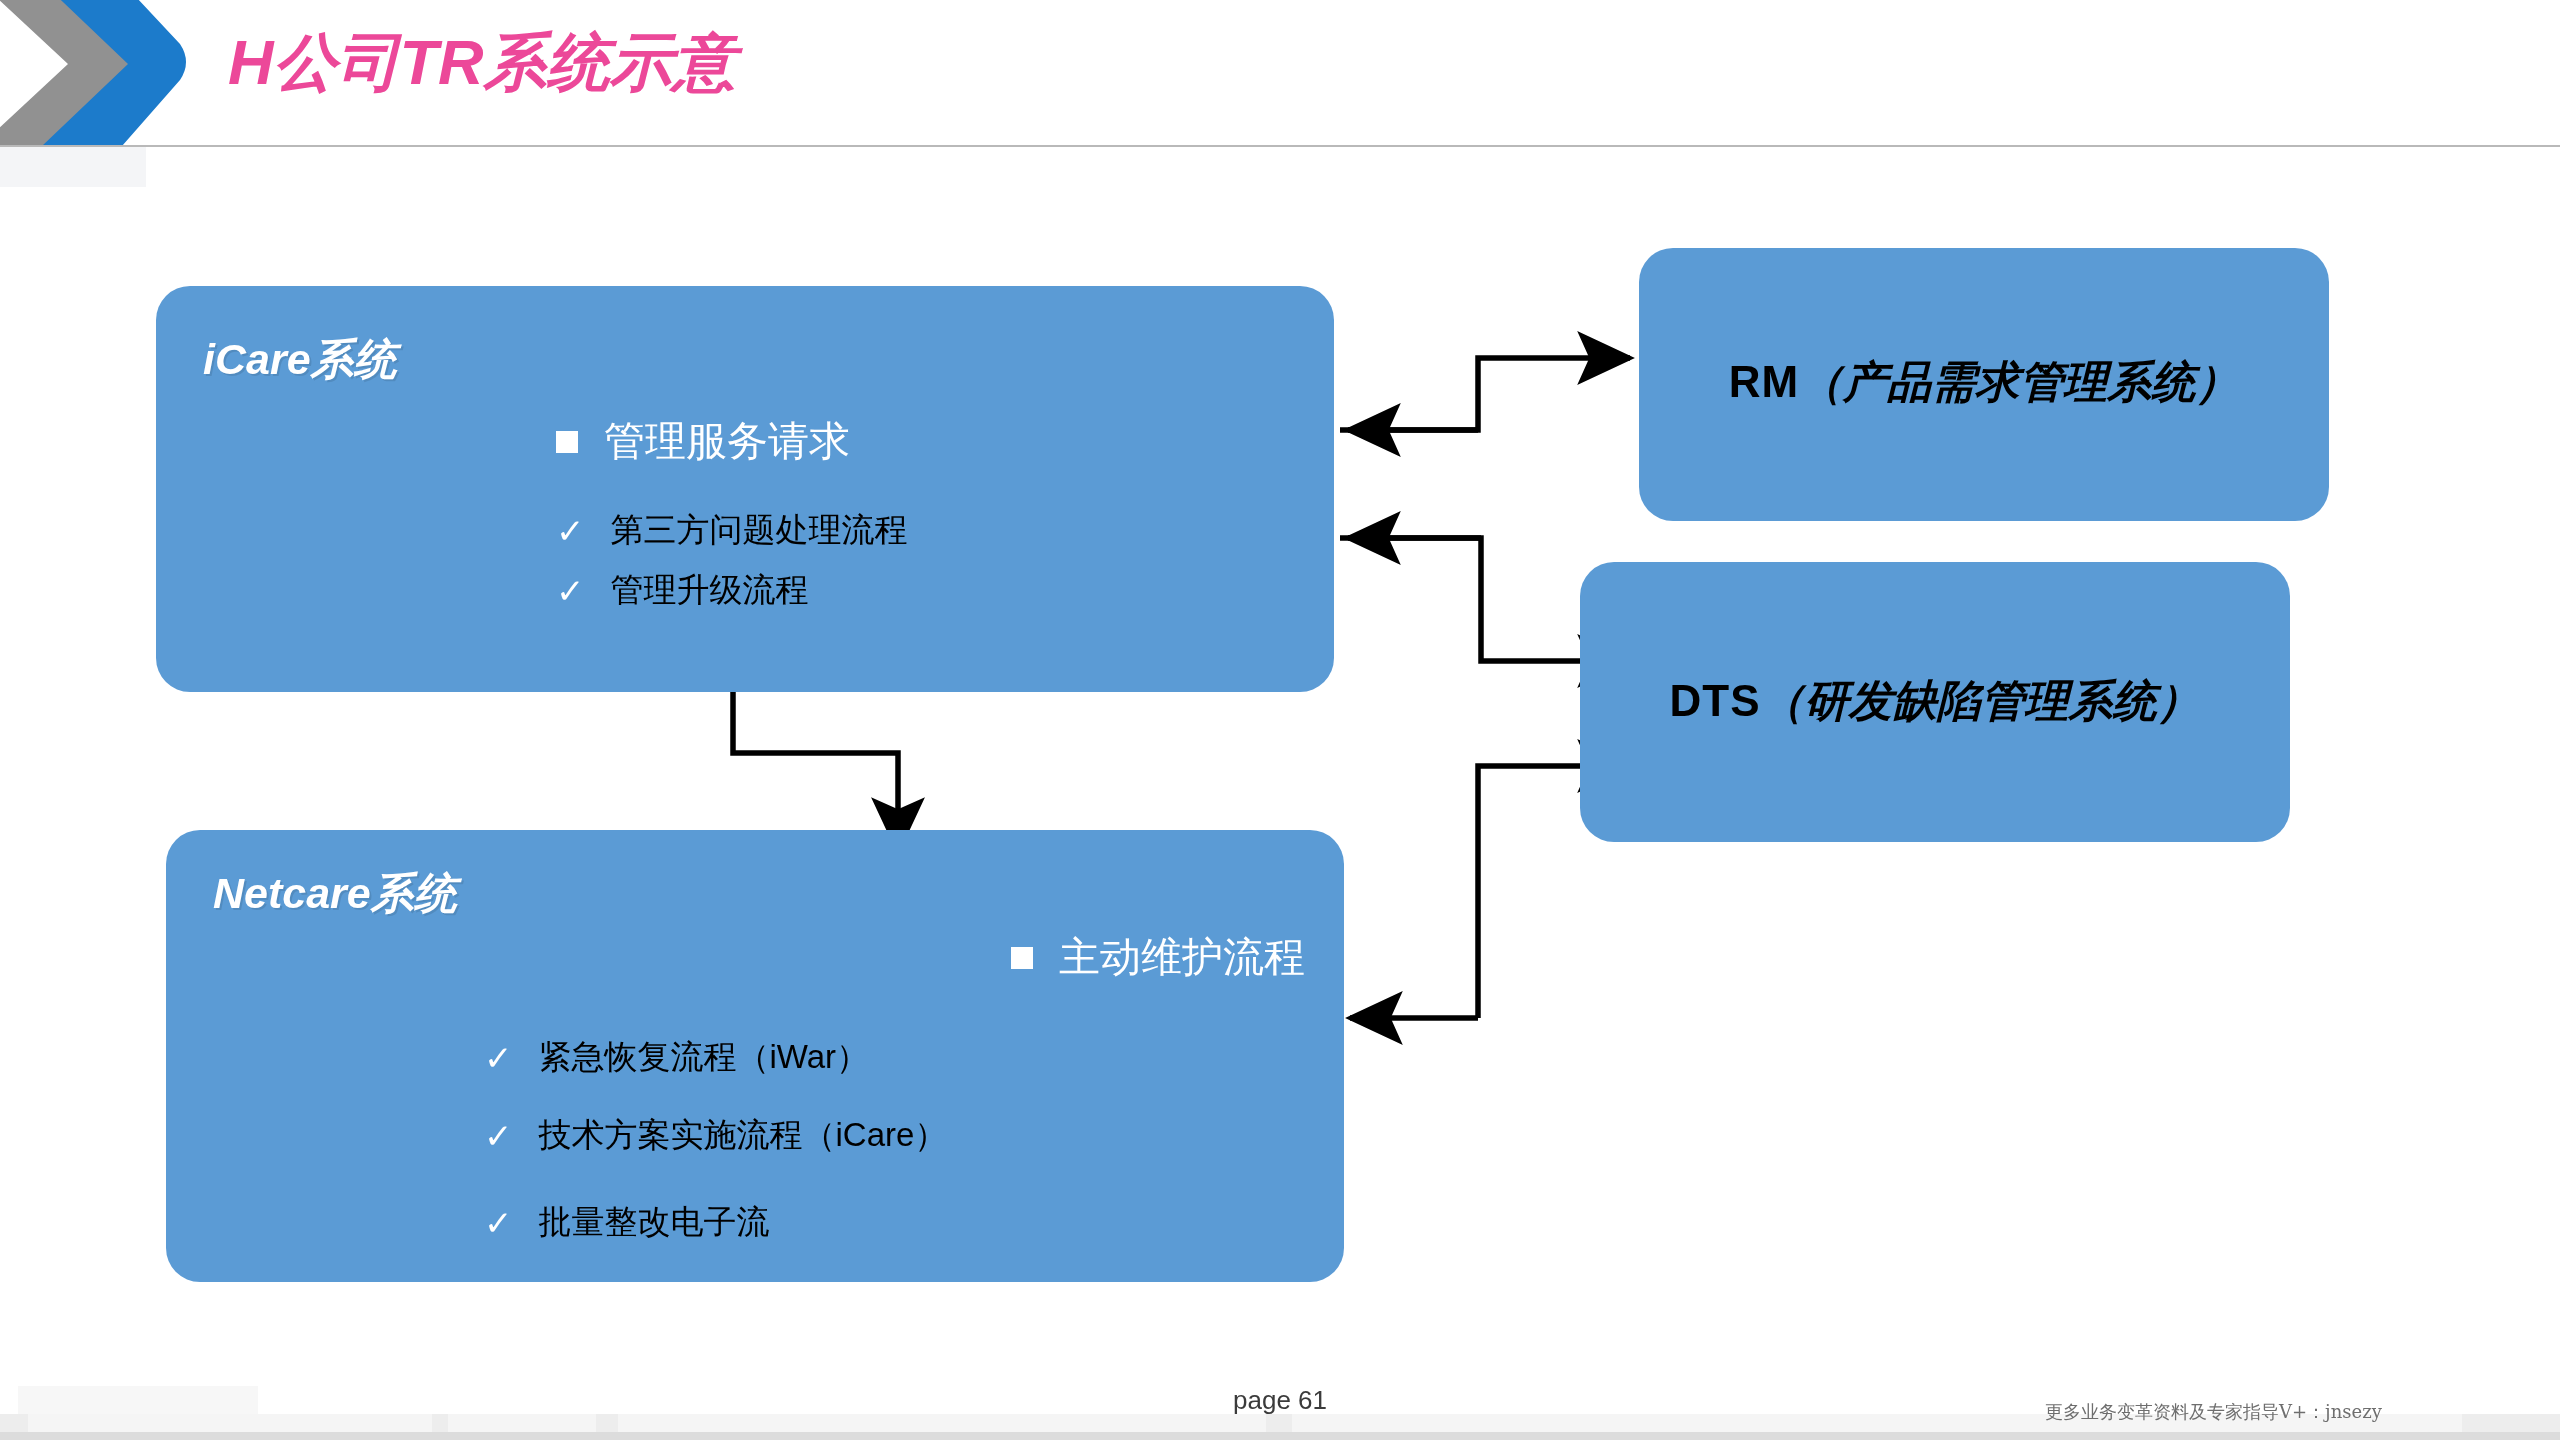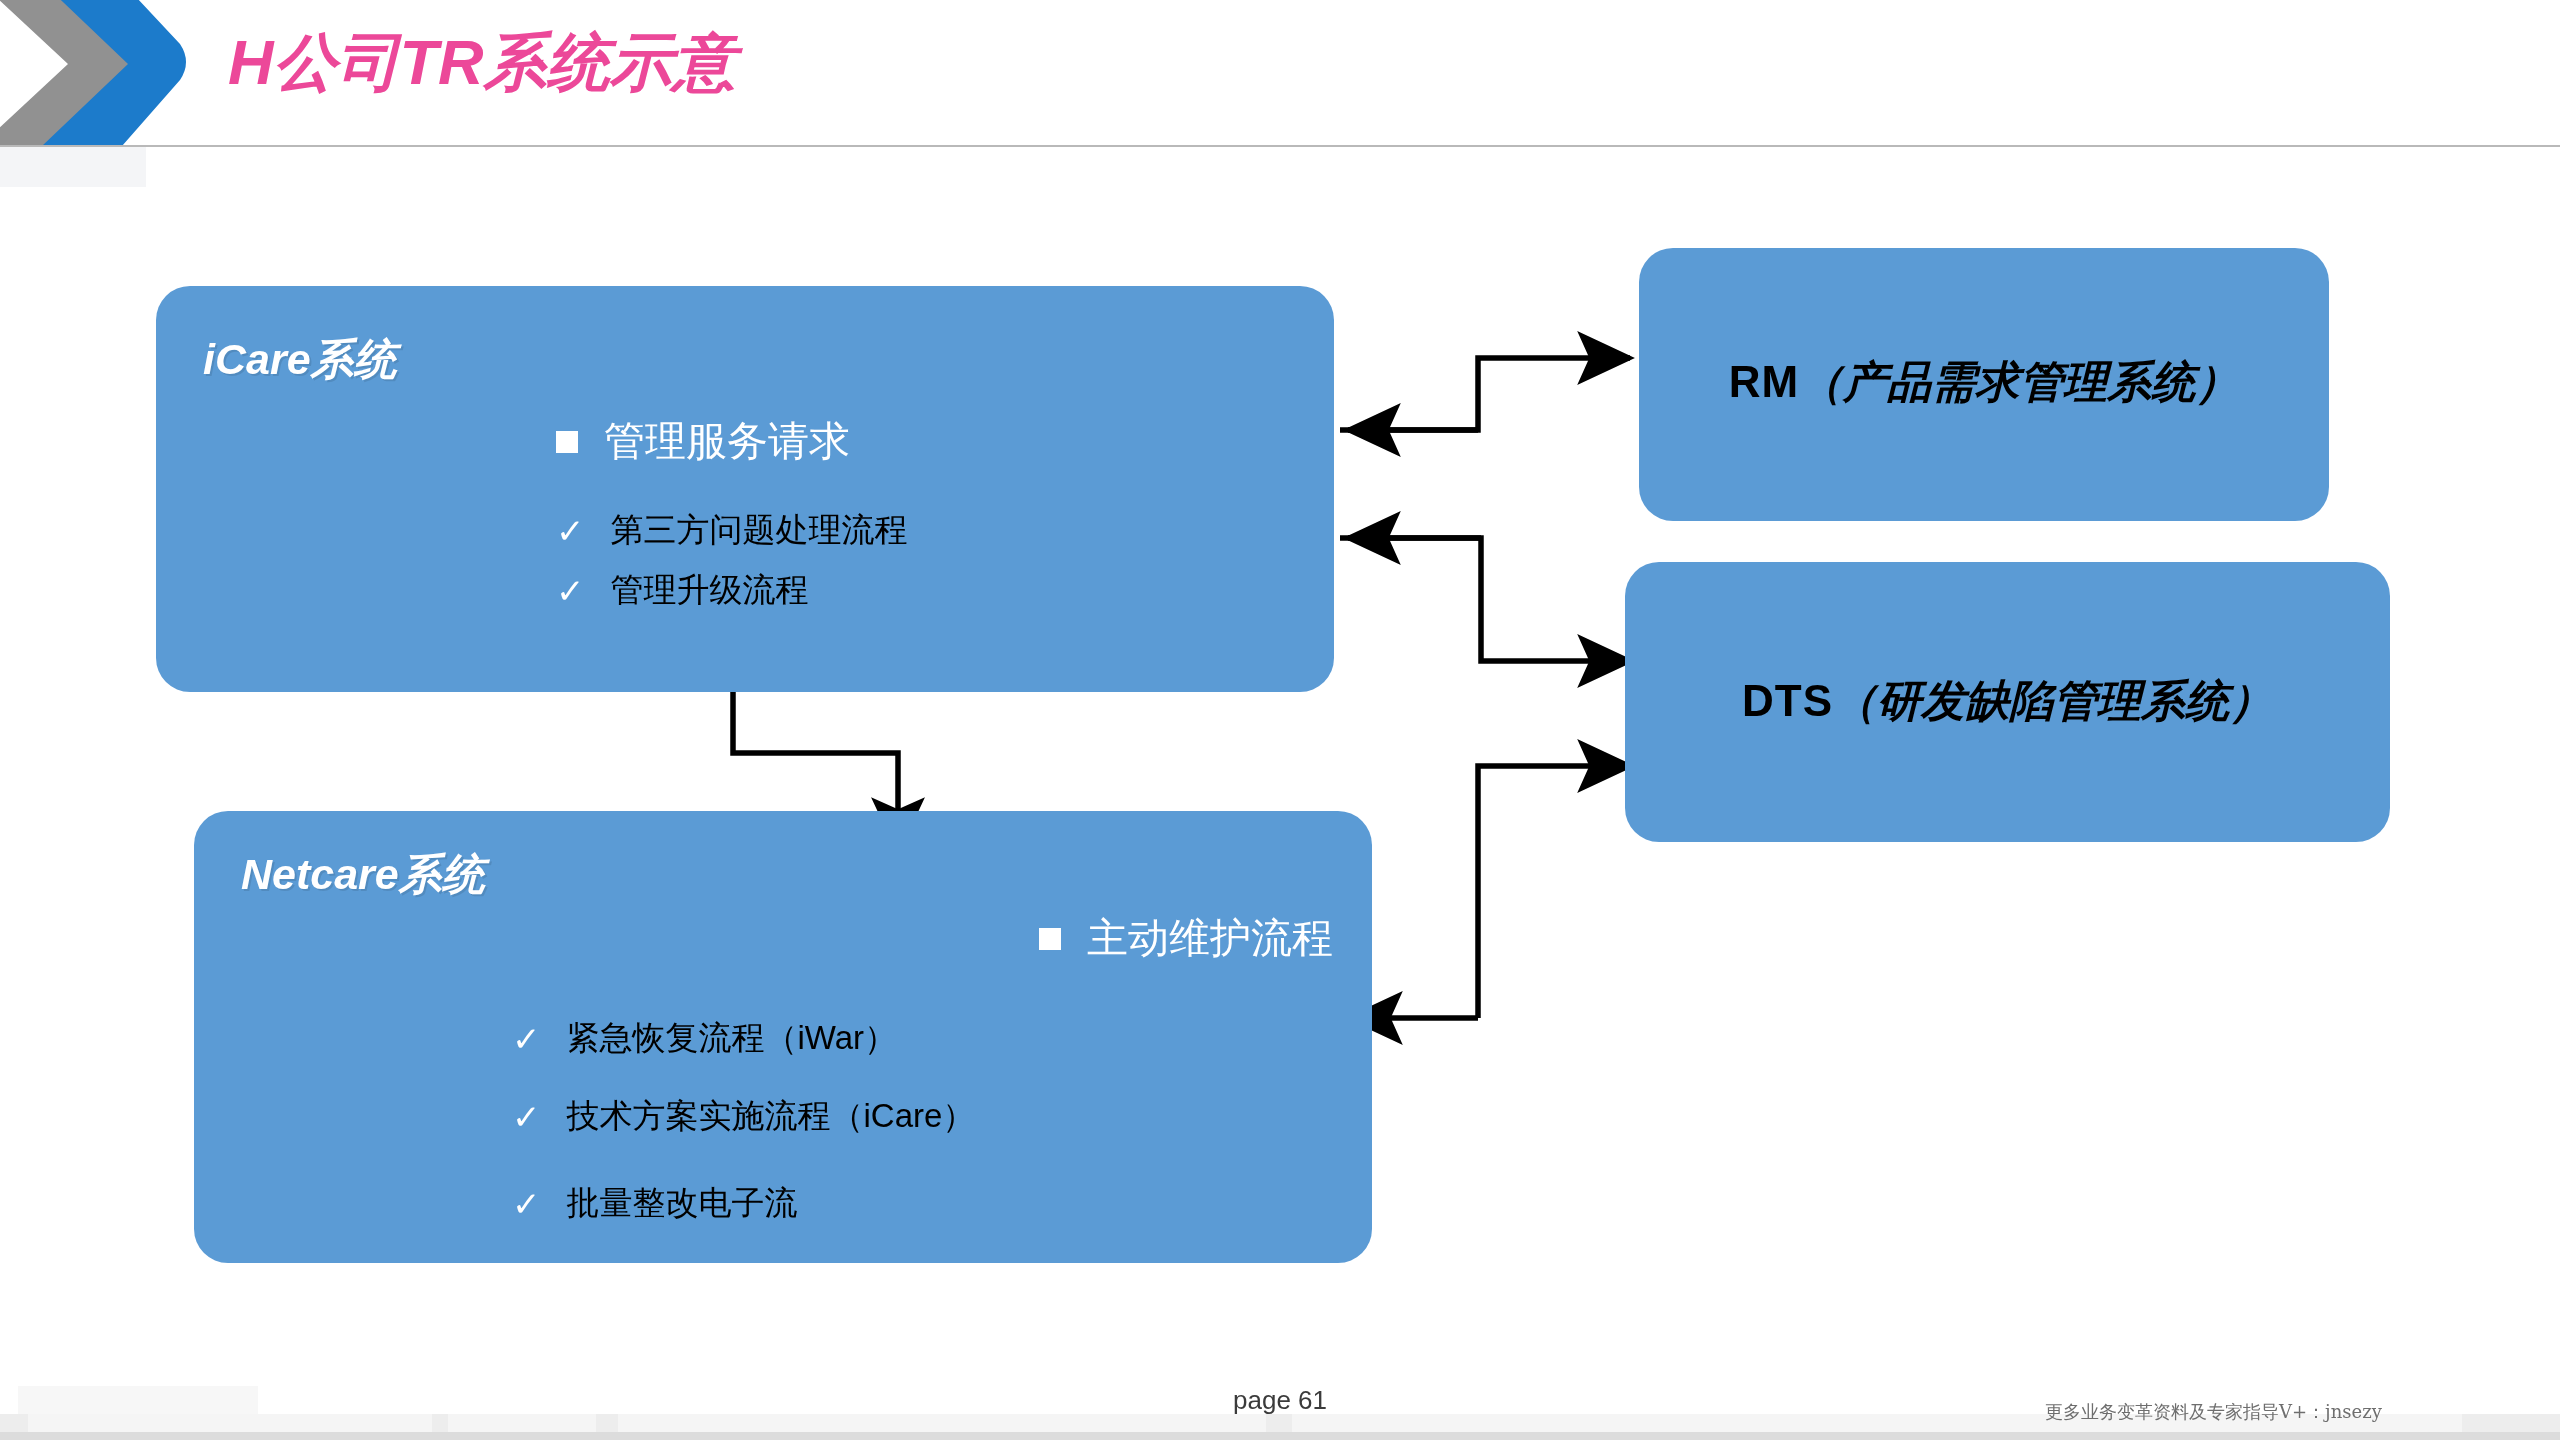--- a/index.html
+++ b/index.html
@@ -24,23 +24,23 @@
     color:#ec4899;letter-spacing:0px;white-space:nowrap;
     text-shadow:2px 2px 0 rgba(255,255,255,.35);
   }
 
   
   .box{
     position:absolute;background:#5B9BD5;border-radius:34px;
     color:#ffffff;box-sizing:border-box;
   }
   #box-icare{left:156px;top:264px;width:1178px;height:406px;margin-top:22px;}
-  #box-netcare{left:166px;top:811px;width:1178px;height:452px;margin-left:28px;}
+  #box-netcare{left:166px;top:830px;width:1178px;height:452px;}
   #box-rm{left:1639px;top:248px;width:690px;height:273px;}
-  #box-dts{left:1625px;top:562px;width:765px;height:280px;}
+  #box-dts{left:1580px;top:562px;width:710px;height:280px;}
 
   .box-title{
     position:absolute;
     font-size:43px;font-weight:bold;font-style:italic;
     color:#ffffff;white-space:nowrap;
     text-shadow:2px 2px 0 rgba(0,0,0,.10);
   }
   #box-icare .box-title{left:47px;top:45px;}
   #box-netcare .box-title{left:47px;top:35px;}
 

